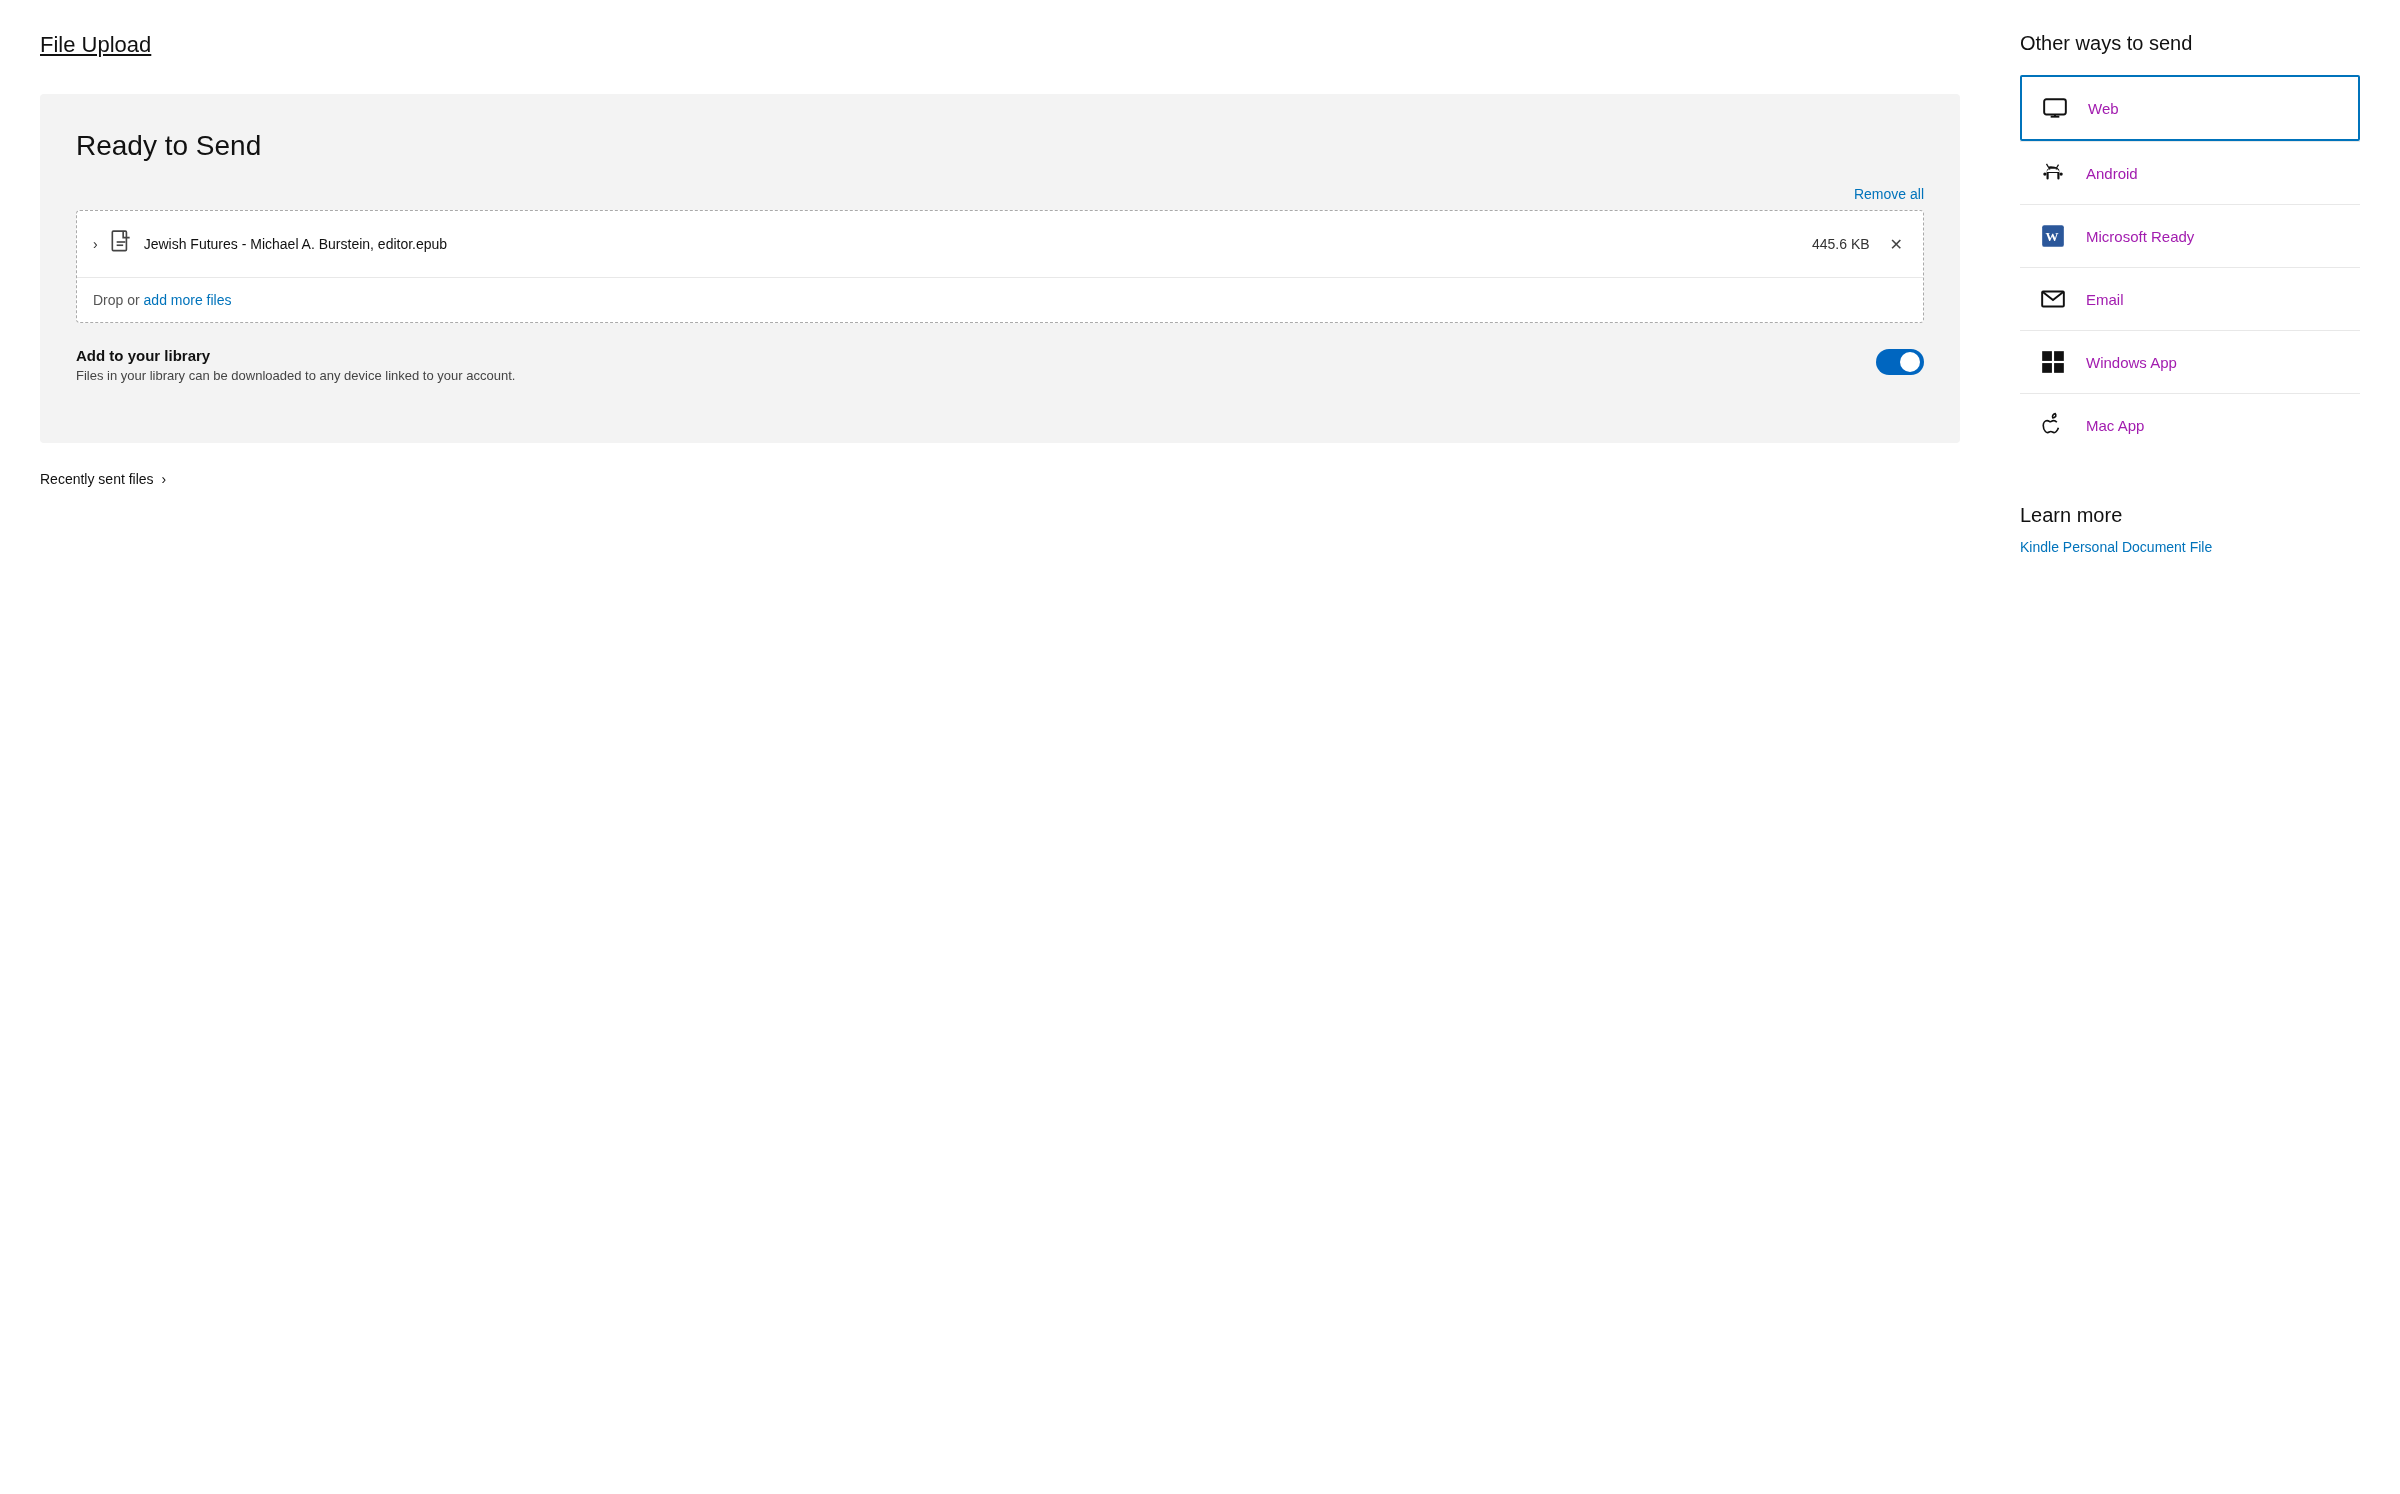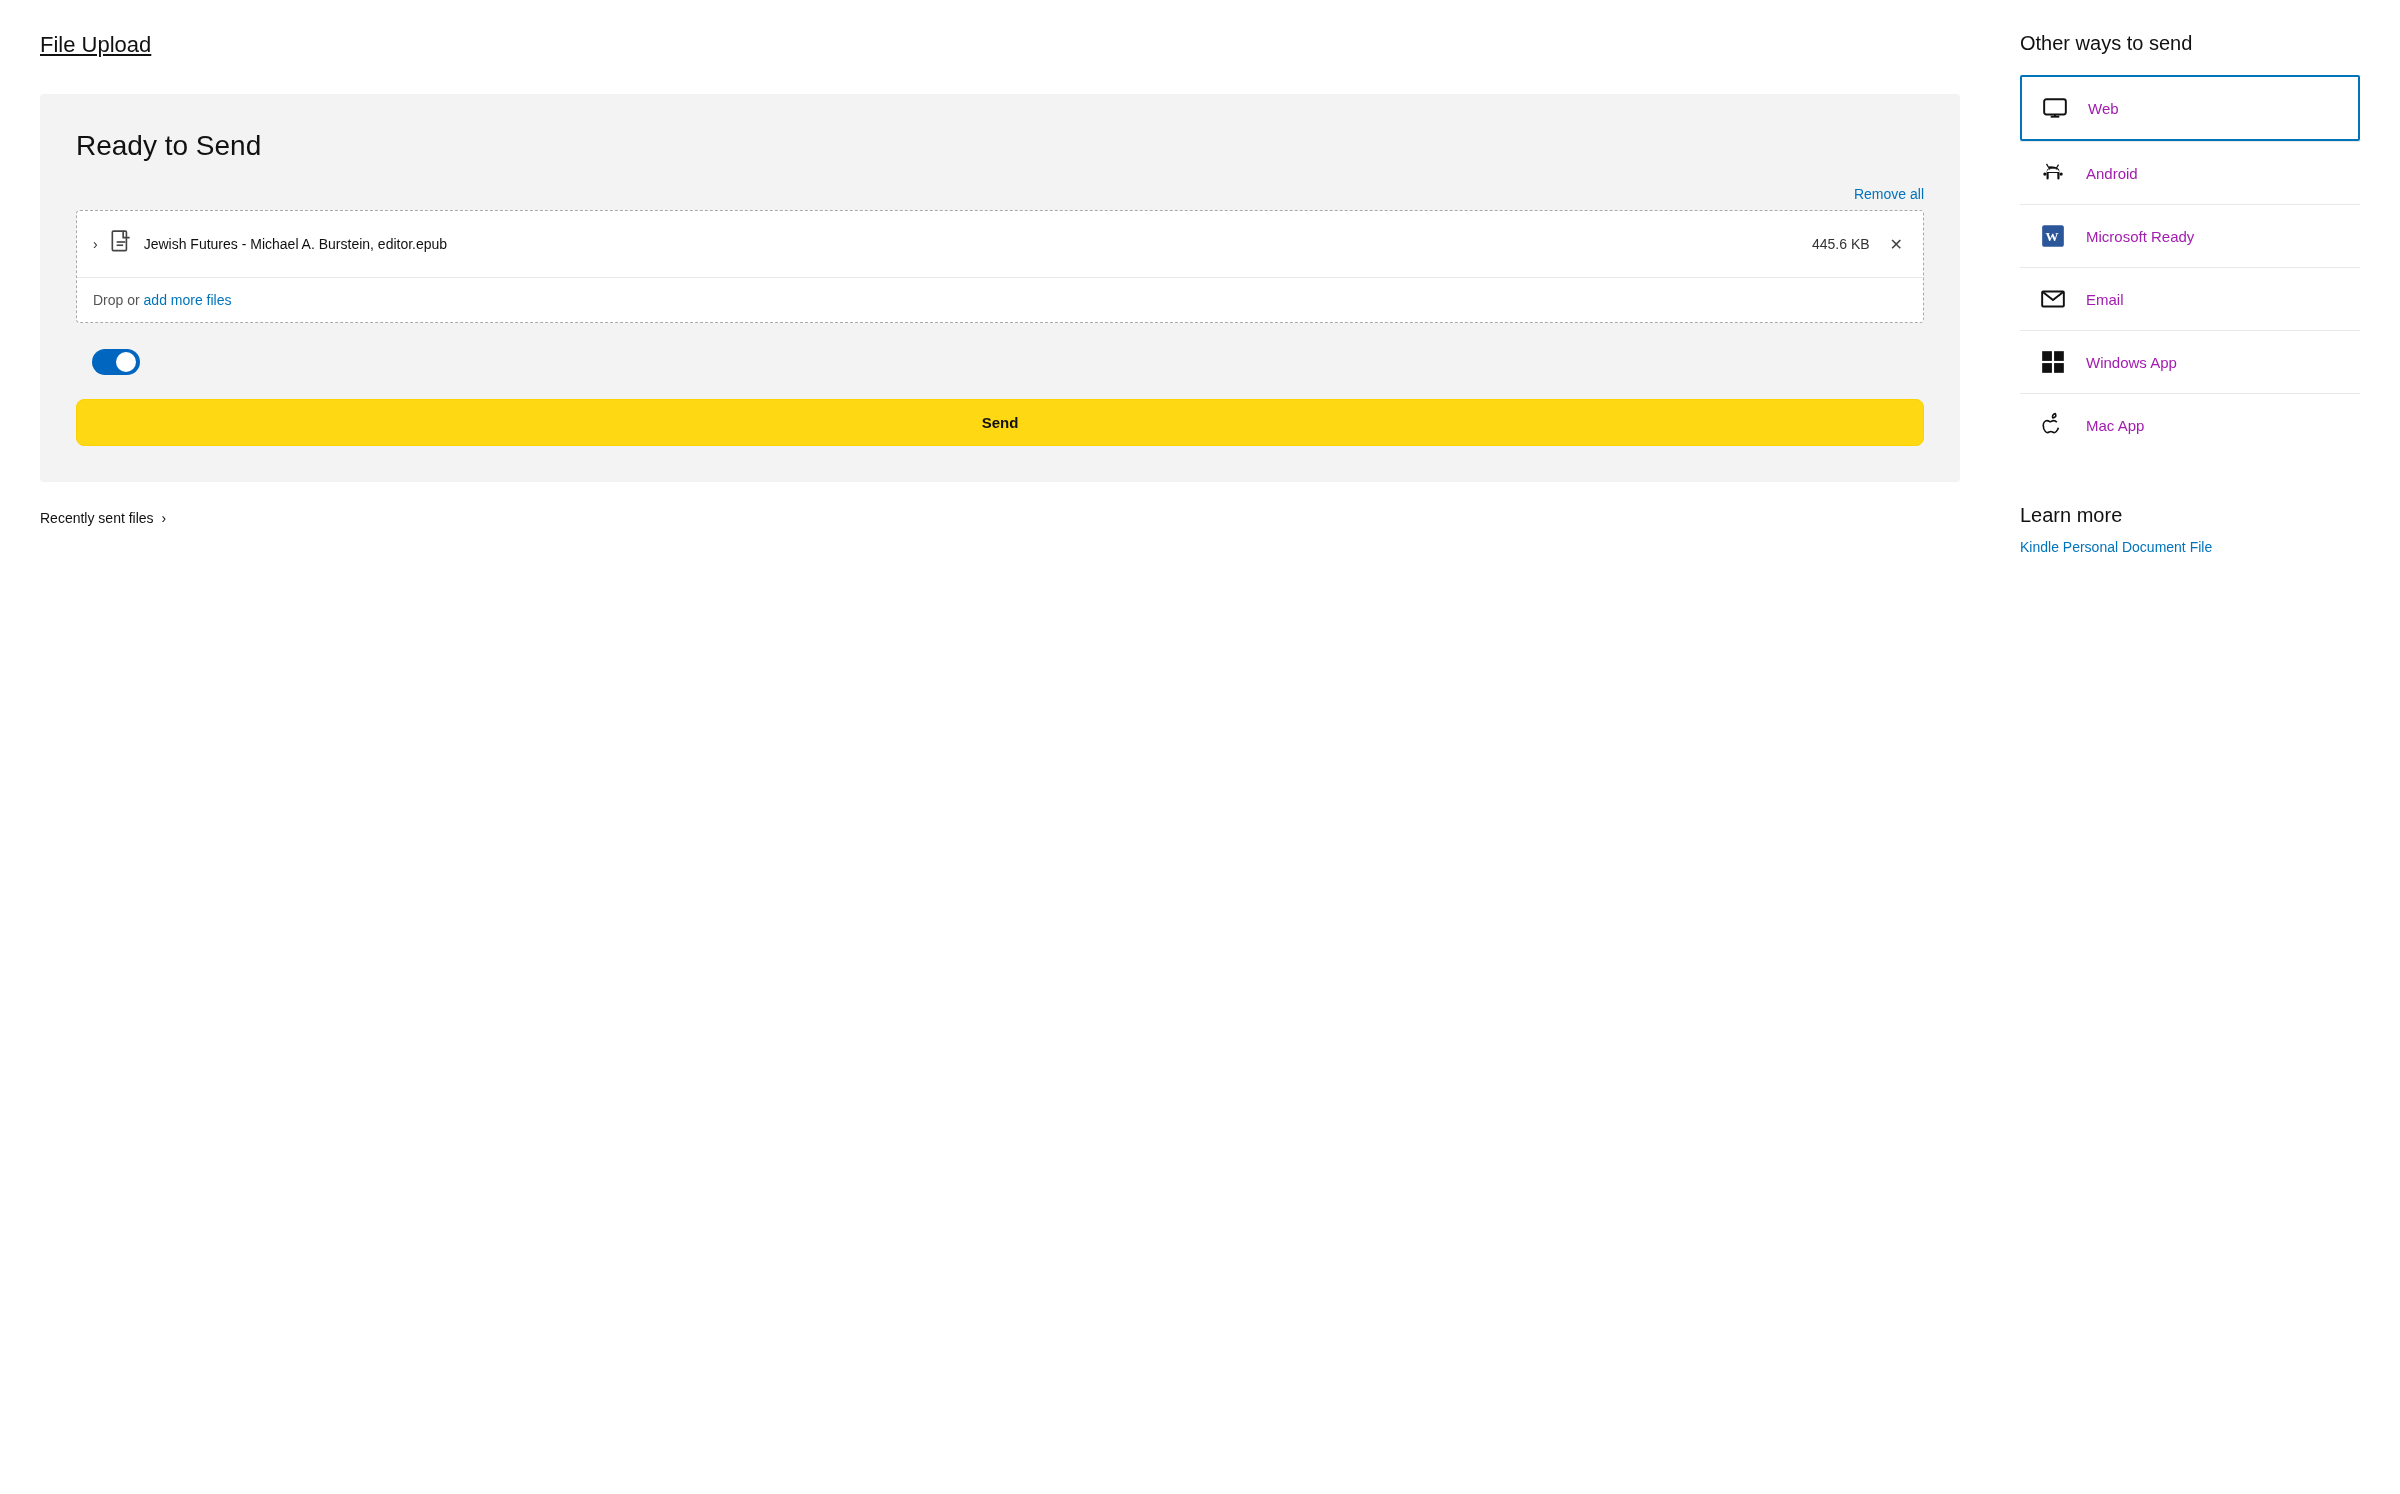--- a/index.html
+++ b/index.html
@@ -248,27 +248,30 @@
           <span class="file-name">Jewish Futures - Michael A. Burstein, editor.epub</span>
           <span class="file-size">445.6 KB</span>
           <button class="remove-file-btn">✕</button>
         </div>
         <div class="drop-more-row">
           <span>Drop or </span><a class="add-more-link">add more files</a>
         </div>
       </div>
 
       <div class="library-row">
+        <div>
+          <div class="library-label">Add to your library</div>
+          <div class="library-desc">Files in your library can be downloaded to any device linked to your account.</div>
+        </div>
         <div class="toggle-switch">
           <div class="toggle-track"></div>
           <div class="toggle-knob"></div>
         </div>
       </div>
 
-      <button class="send-button">Send</button>
     </div>
 
     <div class="recently-sent">
       <span>Recently sent files</span>
       <span class="recently-sent-chevron">›</span>
     </div>
   </div>
 
   <div class="sidebar">
     <h2 class="sidebar-title">Other ways to send</h2>

